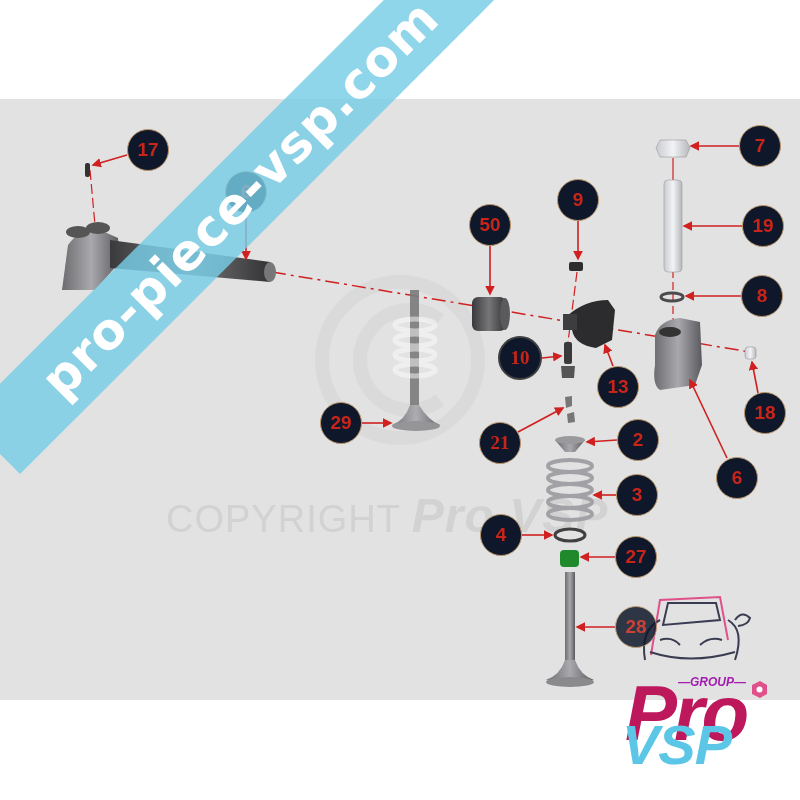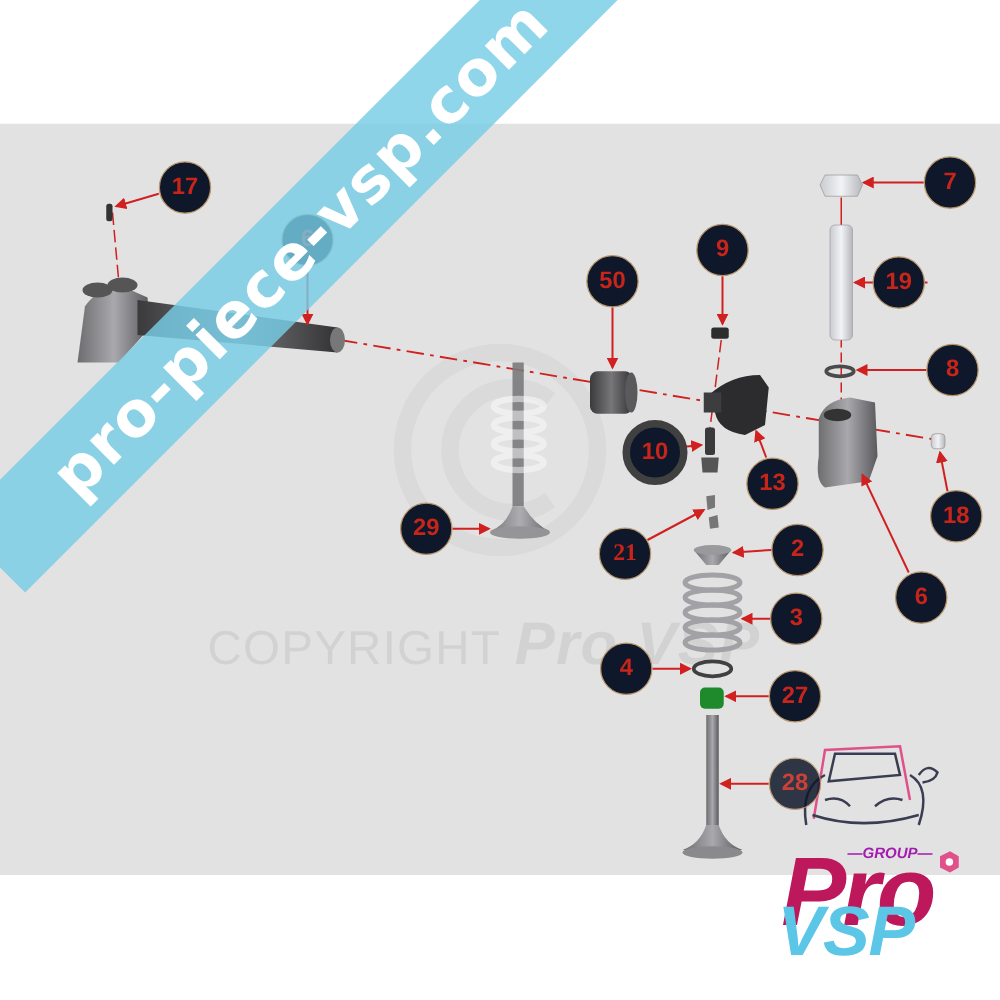--- a/index.html
+++ b/index.html
@@ -2,21 +2,21 @@
 <html><head>
 <meta charset="utf-8">
 <style>
   html,body{margin:0;padding:0;}
   body{width:800px;height:800px;position:relative;overflow:hidden;background:#ffffff;font-family:"Liberation Sans",sans-serif;}
   .stage{position:absolute;left:0;top:99px;width:800px;height:601px;background:#e2e2e2;}
   svg.art{position:absolute;left:0;top:0;width:800px;height:800px;}
   .bubble{position:absolute;width:40px;height:40px;margin-left:-21px;margin-top:-21px;border-radius:50%;
     background:#0f172a;border:1.5px solid #b8956a;display:flex;align-items:center;justify-content:center;
     color:#c8251a;font-weight:bold;font-size:19px;font-family:"Liberation Sans",sans-serif;box-sizing:content-box;}
-  .bubble.hl{border:6px solid #404040;margin-left:-22px;margin-top:-22px;}
+  .bubble.hl{border:2px solid #404040;margin-left:-22px;margin-top:-22px;font-family:Liberation Serif, serif;}
   .copyright{position:absolute;left:166px;top:488px;color:#d2d2d2;font-size:38px;letter-spacing:1px;white-space:nowrap;}
   .copyright i{font-size:48px;font-weight:bold;}
   .banner{position:absolute;left:-110px;top:160px;width:700px;height:78px;background:rgba(120,205,230,0.82);
     transform:rotate(-45deg);transform-origin:center;display:flex;align-items:center;justify-content:center;}
   .banner span{color:#ffffff;font-weight:bold;font-size:50px;font-family:"DejaVu Sans",sans-serif;letter-spacing:1px;}
   .logo-group{position:absolute;left:678px;top:675px;color:#a21caf;font-size:12px;font-style:italic;font-weight:bold;}
   .logo-pro{position:absolute;left:625px;top:668px;color:#be185d;font-size:78px;font-weight:bold;font-style:italic;letter-spacing:-3px;}
   .logo-vsp{position:absolute;left:622px;top:712px;color:#5cc6e6;font-size:56px;font-weight:bold;font-style:italic;letter-spacing:-1px;}
 </style>
 </head>
@@ -167,21 +167,21 @@
 
   <polygon points="752,685 760,681 767,685 767,694 760,698 752,694" fill="#e0508a"></polygon>
   <circle cx="759.5" cy="689.5" r="3" fill="#ffffff"></circle>
 </svg>
 
 <div class="bubble" style="left:148px;top:150px;">17</div>
 <div class="bubble" style="left:246px;top:192px;">6</div>
 <div class="bubble" style="left:490px;top:225px;">50</div>
 <div class="bubble" style="left:578px;top:200px;">9</div>
 <div class="bubble" style="left:760px;top:146px;">7</div>
-<div class="bubble" style="left:719px;top:226px;">19</div>
+<div class="bubble" style="left:763px;top:226px;">19</div>
 <div class="bubble" style="left:762px;top:296px;">8</div>
 <div class="bubble hl" style="left:520px;top:358px;">10</div>
 <div class="bubble" style="left:618px;top:387px;">13</div>
 <div class="bubble" style="left:765px;top:413px;">18</div>
 <div class="bubble" style="left:737px;top:478px;">6</div>
 <div class="bubble" style="left:341px;top:423px;">29</div>
 <div class="bubble" style="left:500px;top:443px;font-family:Liberation Serif, serif;">21</div>
 <div class="bubble" style="left:638px;top:440px;">2</div>
 <div class="bubble" style="left:637px;top:495px;">3</div>
 <div class="bubble" style="left:501px;top:535px;">4</div>

